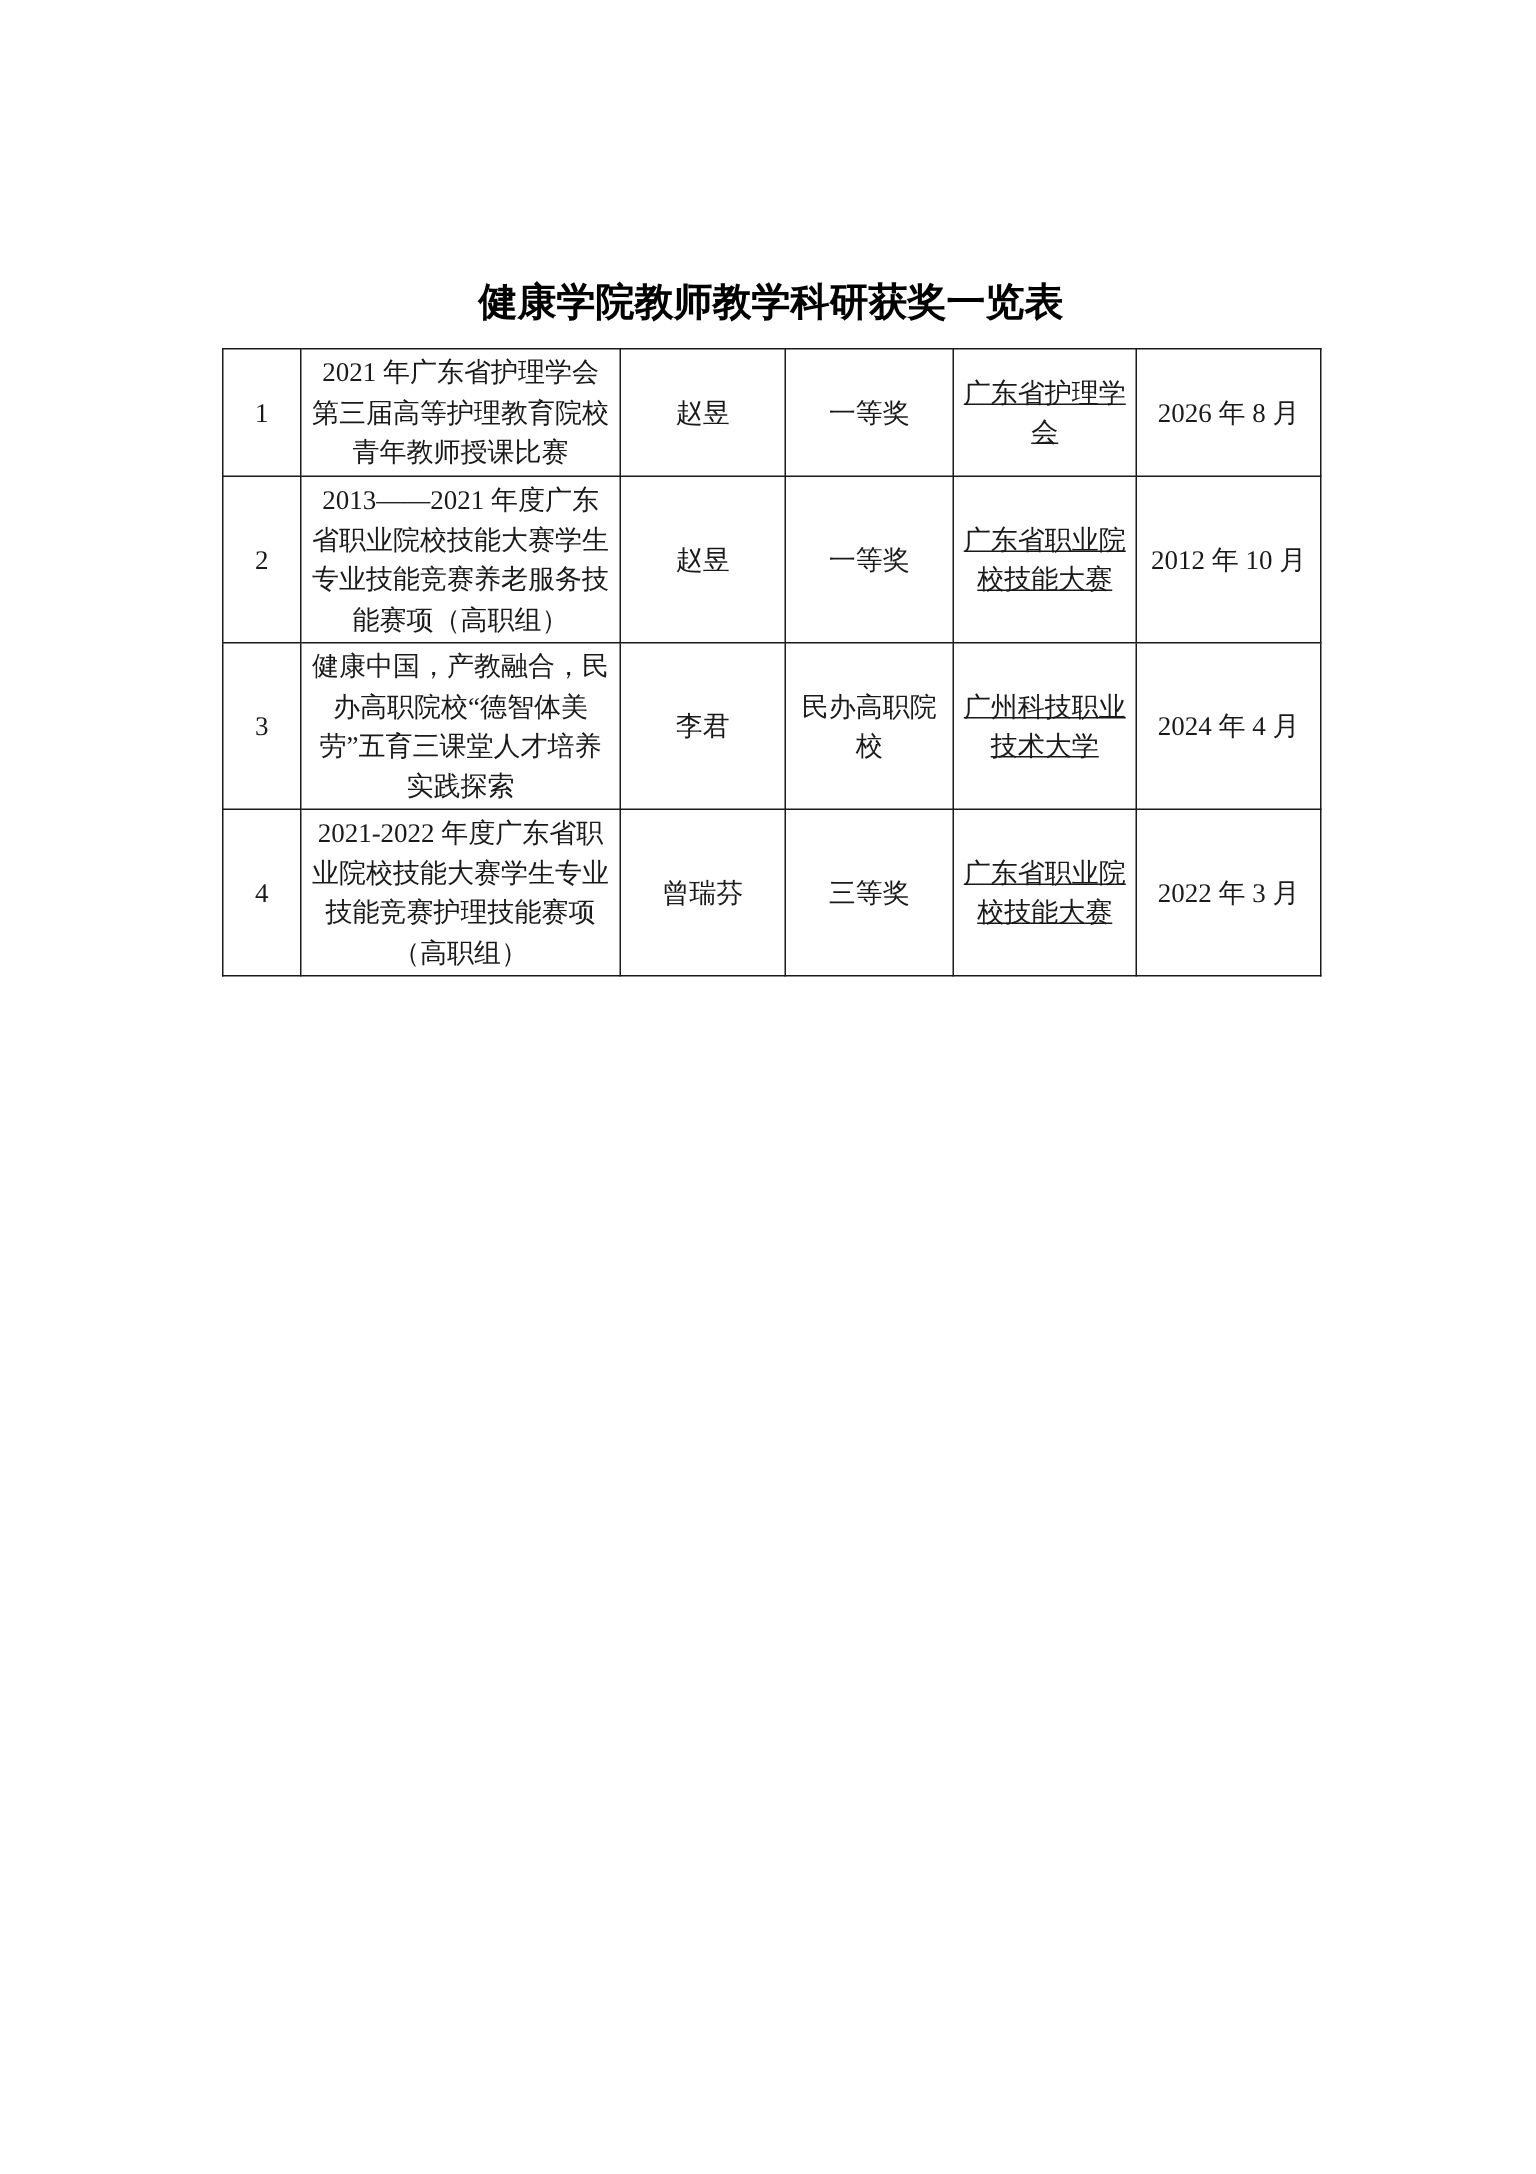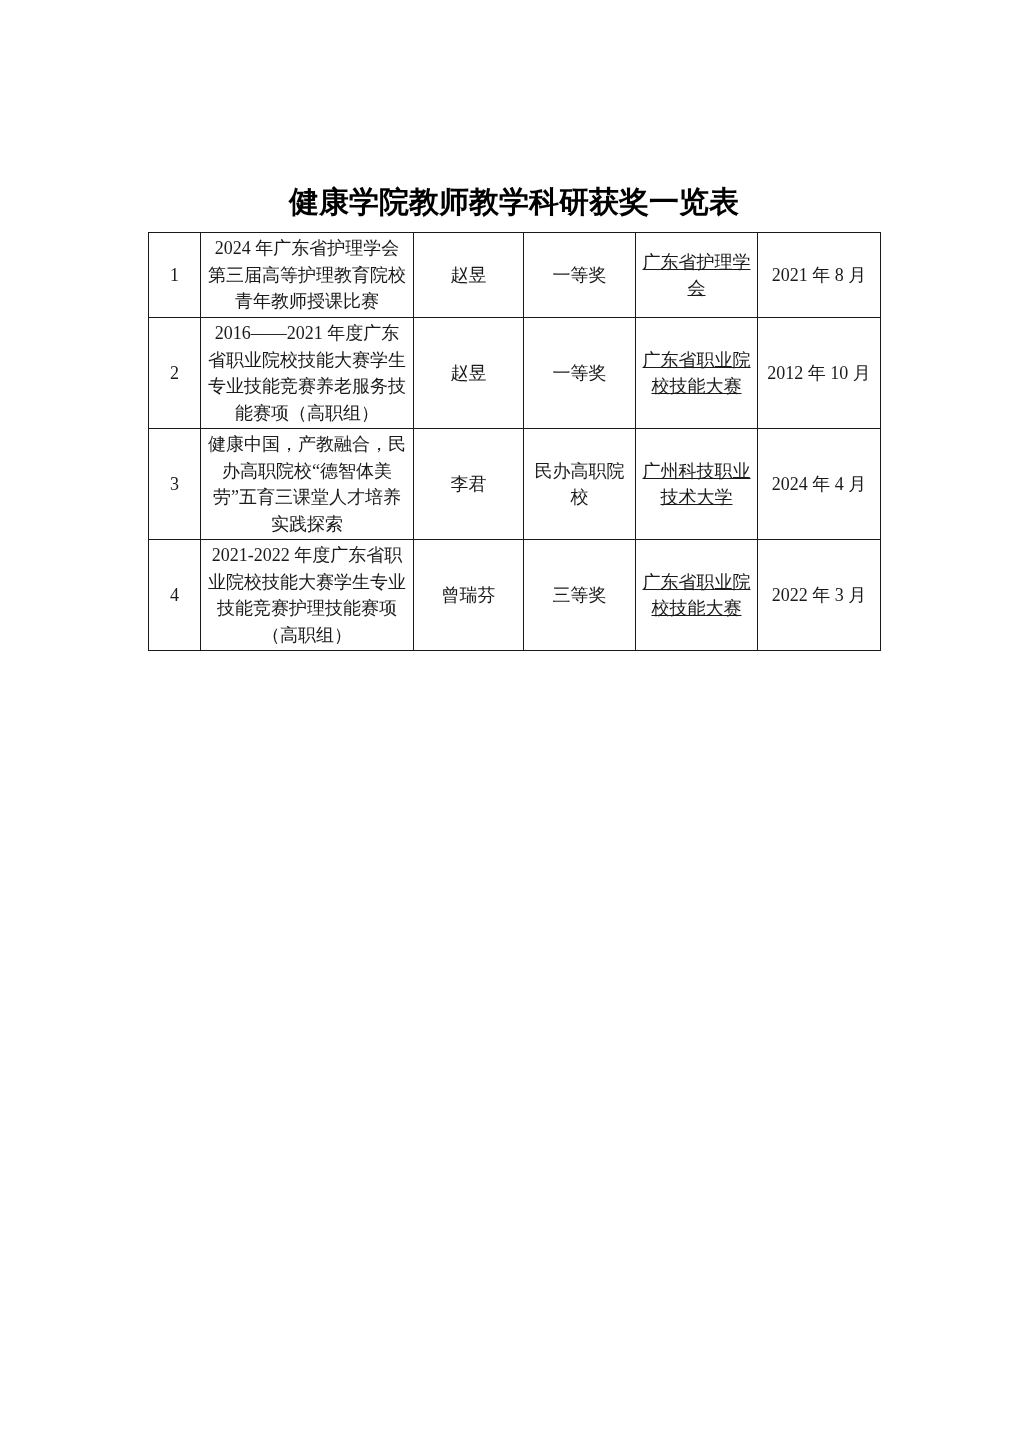--- a/index.html
+++ b/index.html
@@ -17,21 +17,21 @@
     box-sizing: border-box;
     width: 1024px;
     height: 1449px;
     padding: 186px 0 0 148px;
     background: #ffffff;
   }
   .doc-title {
     width: 732px;
     margin: 0 0 14px 0;
     text-align: center;
-    font-size: 30px;
+    font-size: 26px;
     line-height: 32px;
     font-weight: 700;
     color: #000000;
   }
   table.awards-table {
     border-collapse: collapse;
     table-layout: fixed;
     width: 732px;
   }
   table.awards-table td {
@@ -68,29 +68,29 @@
       <col style="width:52px">
       <col style="width:213px">
       <col style="width:110px">
       <col style="width:112px">
       <col style="width:122px">
       <col style="width:123px">
     </colgroup>
     <tbody>
       <tr class="row-1">
         <td class="cell-no">1</td>
-        <td class="cell-award">2024 年广东省护理学会第三届高等护理教育院校青年教师授课比赛</td>
+        <td class="cell-award">2021 年广东省护理学会第三届高等护理教育院校青年教师授课比赛</td>
         <td class="cell-person">赵昱</td>
         <td class="cell-level">一等奖</td>
         <td class="cell-org">广东省护理学会</td>
-        <td class="cell-date">2021 年 8 月</td>
+        <td class="cell-date">2026 年 8 月</td>
       </tr>
       <tr class="row-2">
         <td class="cell-no">2</td>
-        <td class="cell-award">2016——2021 年度广东省职业院校技能大赛学生专业技能竞赛养老服务技能赛项（高职组）</td>
+        <td class="cell-award">2013——2021 年度广东省职业院校技能大赛学生专业技能竞赛养老服务技能赛项（高职组）</td>
         <td class="cell-person">赵昱</td>
         <td class="cell-level">一等奖</td>
         <td class="cell-org">广东省职业院校技能大赛</td>
         <td class="cell-date">2012 年 10 月</td>
       </tr>
       <tr class="row-3">
         <td class="cell-no">3</td>
         <td class="cell-award">健康中国，产教融合，民办高职院校“德智体美劳”五育三课堂人才培养实践探索</td>
         <td class="cell-person">李君</td>
         <td class="cell-level">民办高职院校</td>

